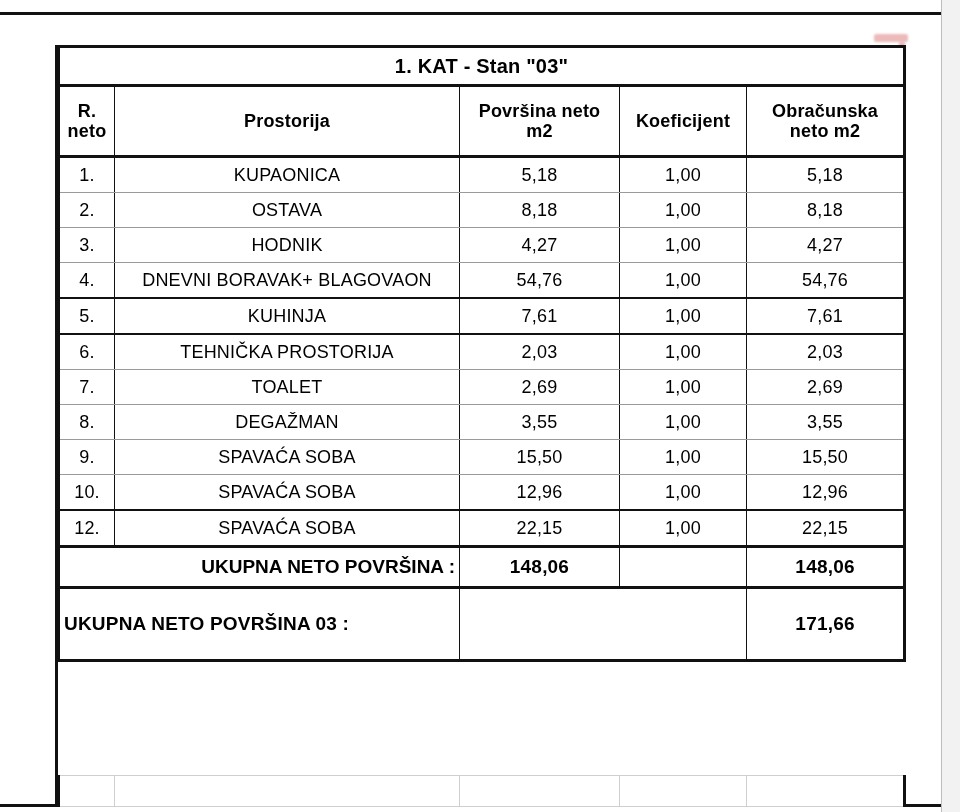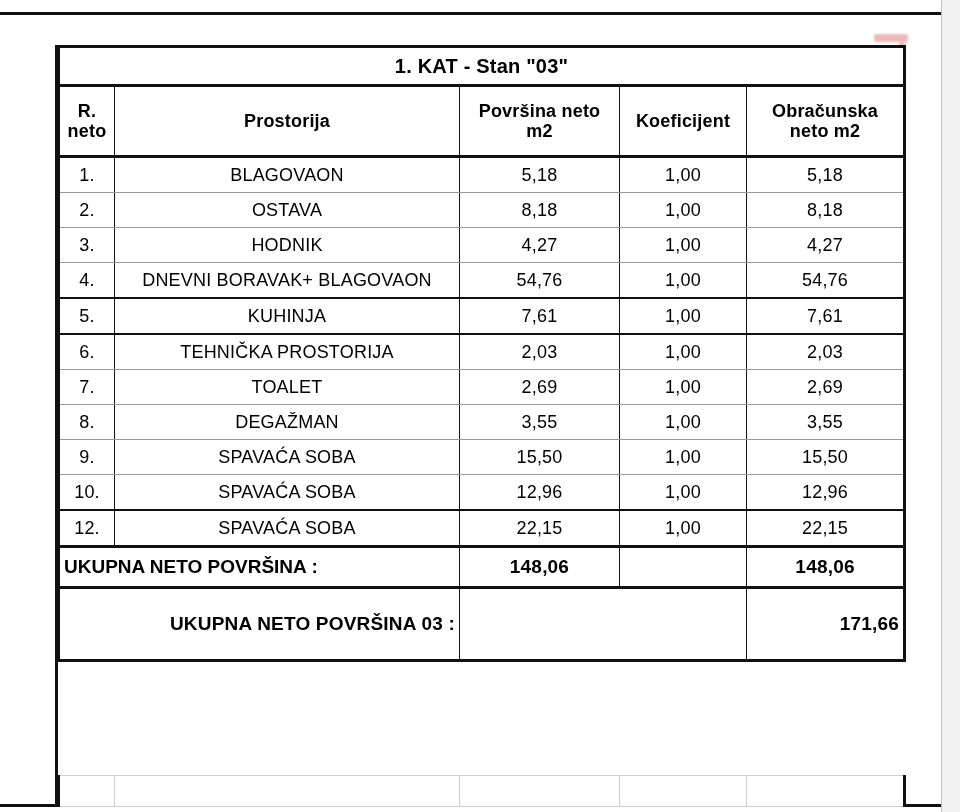--- a/index.html
+++ b/index.html
@@ -132,31 +132,30 @@
   tr.sep-dark  td { border-bottom: 2px solid #111; }
   td.vsep-left  { border-left: 3px solid #111; }
 
   tr.subtotal-row td {
     height: 38px;
     font-weight: bold;
     font-size: 19px;
     border-top: 3px solid #111;
     border-bottom: 3px solid #111;
   }
-  tr.subtotal-row td.lbl { text-align: left; letter-spacing: 0; }
+  tr.subtotal-row td.lbl { text-align: right; letter-spacing: 0; }
 
   tr.total-row td {
     height: 70px;
     font-weight: bold;
     font-size: 19px;
     border-top: 3px solid #111;
     border-bottom: 3px solid #111;
-    text-align: right;
-  }
-  tr.total-row td.lbl { text-align: right; }
+  }
+  tr.total-row td.lbl { text-align: left; }
 
   
   table.tail {
     position: absolute;
     left: 57px;
     top: 775px;
     width: 846px;
     border-collapse: collapse;
     table-layout: fixed;
   }
@@ -244,21 +243,21 @@
         <td>
           <span>Obračunska</span><br>
           <span>neto m2</span>
         </td>
       </tr>
 
       </tbody>
       <tbody id="rows-host">
         <tr class="data-row sep-light">
           <td class="num">1.</td>
-          <td class="room">BLAGOVAON</td>
+          <td class="room">KUPAONICA</td>
           <td class="area vsep-left">5,18</td>
           <td class="coef">1,00</td>
           <td class="calc vsep-left">5,18</td>
         </tr>
         <tr class="data-row sep-light">
           <td class="num">2.</td>
           <td class="room">OSTAVA</td>
           <td class="area vsep-left">8,18</td>
           <td class="coef">1,00</td>
           <td class="calc vsep-left">8,18</td>

